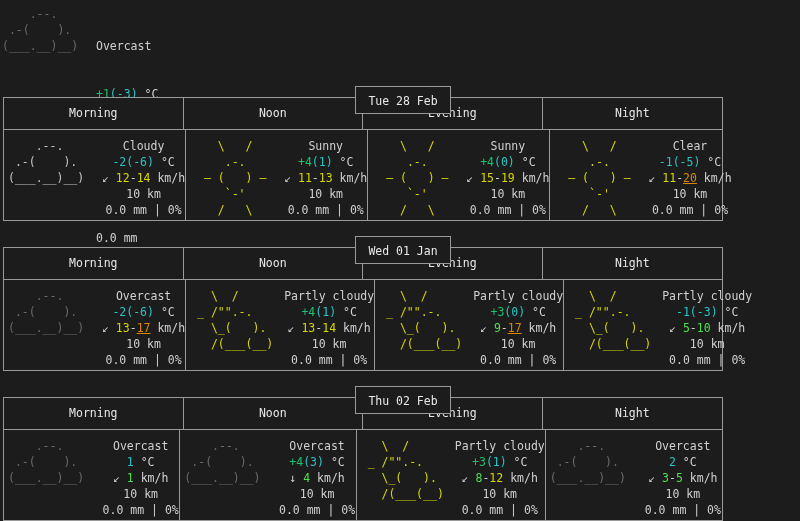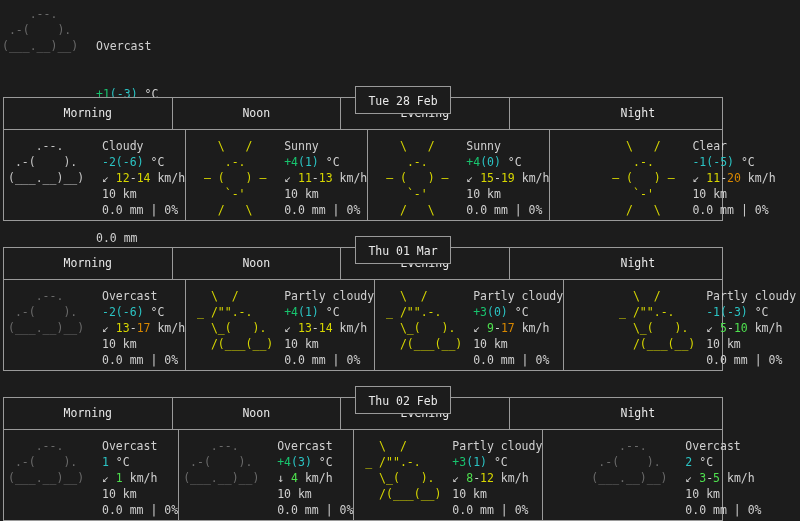--- a/index.html
+++ b/index.html
@@ -70,21 +70,21 @@
     flex-direction: row;
   }
   .hdr-row {
     border-bottom: 1px solid #9a9a9a;
   }
   .cell {
     box-sizing: border-box;
     width: 198.5px;
     border-right: 1px solid #9a9a9a;
   }
-  .cell.last { border-right: none; margin-left: 44px; }
+  .cell.last { border-right: none; }
 
   .hdr-cell {
     height: 31px;
     line-height: 31px;
     text-align: center;
     color: #e8e8e8;
     font-size: 11.5px;
   }
   .data-cell {
     height: 90px;
@@ -95,20 +95,21 @@
   }
   .data-cell .art {
     width: 98px;
     padding-left: 4px;
     box-sizing: border-box;
     flex: 0 0 98px;
   }
   .data-cell .info {
     white-space: pre;
     flex: 1 1 auto;
+    text-align: center;
   }
 
   
   .date-badge {
     position: absolute;
     left: 352px;
     top: -11px;
     width: 96px;
     height: 28px;
     line-height: 28px;
@@ -121,21 +122,21 @@
     z-index: 5;
   }
 
   
   .c-white  { color: #d0d0d0; }
   .c-dim    { color: #6a6a6a; }
   .c-cyan   { color: #2bc4c4; }
   .c-green  { color: #18c46e; }
   .c-lgreen { color: #4ee04e; }
   .c-yellow { color: #d7d700; }
-  .c-orange { color: #d78700; }
+  .c-orange { color: #d78700; text-decoration: underline; }
   .art.c-yellow { color: #d7d700; }
   .art.c-dim    { color: #6a6a6a; }
   .art.c-white  { color: #c6c6c6; }
 </style>
 </head>
 <body>
 
 <div class="screen">
 
   <div class="current">
@@ -226,21 +227,21 @@
             </div>
             <div class="cell data-cell last">
               <div class="art c-yellow">   \  /      
  _ /"".-.    
    \_(   ).  
    /(___(__) </div>
               <div class="info"><div class="c-white">Partly cloudy</div><div><span class="c-cyan">-1</span><span class="c-cyan">(-3)</span><span class="c-white"> °C</span></div><div><span class="c-white">↙ </span><span class="c-lgreen">5</span><span class="c-white">-</span><span class="c-lgreen">10</span><span class="c-white"> km/h</span></div><div class="c-white">10 km</div><div class="c-white">0.0 mm | 0%</div></div>
             </div>
           </div>
         </div>
-        <div class="date-badge">Thu 01 Mar</div>
+        <div class="date-badge">Wed 01 Jan</div>
       </div>
       <div class="day-block b3">
         <div class="table-outer">
           <div class="hdr-row">
             <div class="cell hdr-cell">Morning</div>
             <div class="cell hdr-cell">Noon</div>
             <div class="cell hdr-cell">Evening</div>
             <div class="cell hdr-cell last">Night</div>
           </div>
           <div class="data-row">

